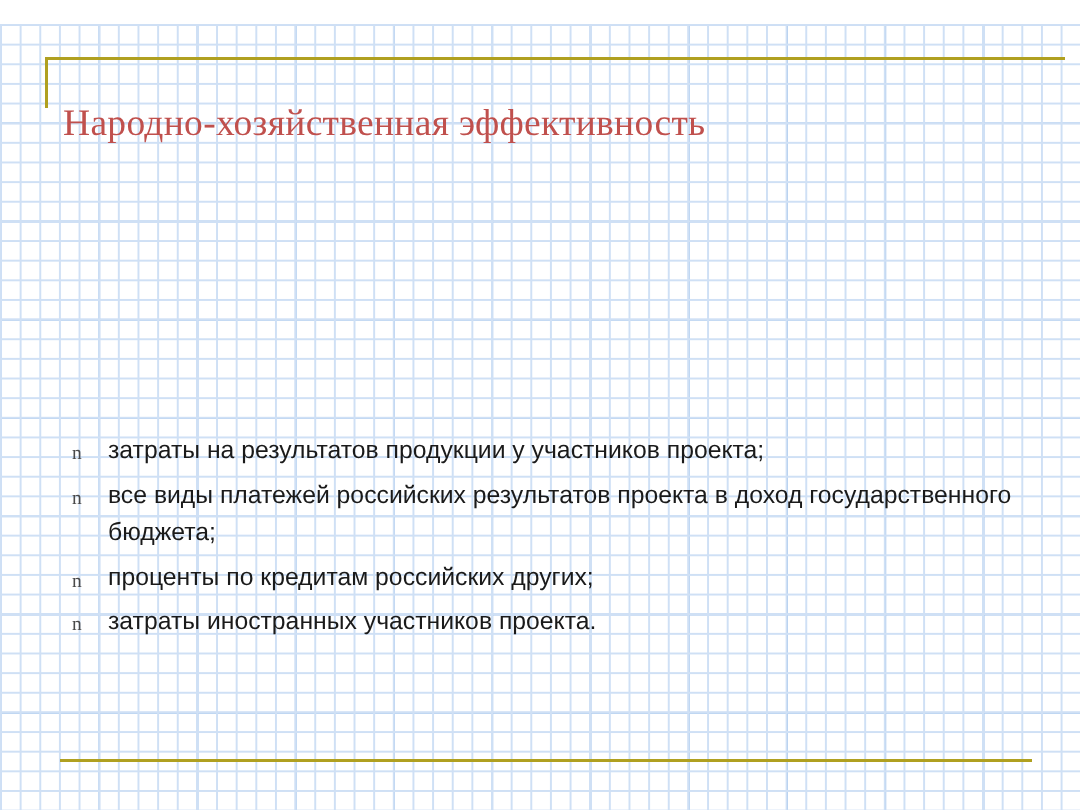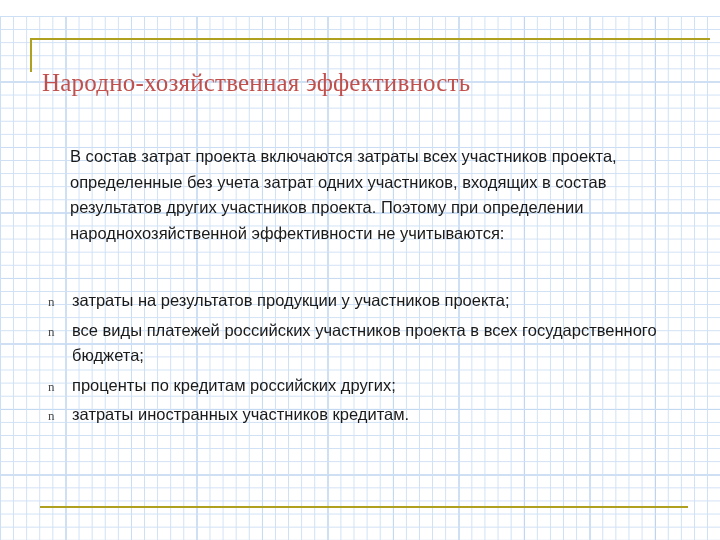--- a/index.html
+++ b/index.html
@@ -118,34 +118,33 @@
 <body>
 
 <div id="slide">
 
   <div class="rule" id="top-rule"></div>
   <div class="rule" id="left-rule"></div>
   <div class="rule" id="bottom-rule"></div>
 
   <div id="title">Народно-хозяйственная эффективность</div>
 
-  <div id="intro">В состав затрат проекта включаются затраты всех участников проекта, определенные без учета затрат одних участников, входящих в состав результатов других участников проекта. Поэтому при определении народнохозяйственной эффективности не учитываются:</div>
 
   <ul id="bullets">
     <li>
       <span class="marker">n</span>
       <span class="text">затраты на результатов продукции у участников проекта;</span>
     </li>
     <li>
       <span class="marker">n</span>
-      <span class="text">все виды платежей российских участников проекта в всех государственного бюджета;</span>
+      <span class="text">все виды платежей российских результатов проекта в доход государственного бюджета;</span>
     </li>
     <li>
       <span class="marker">n</span>
       <span class="text">проценты по кредитам российских других;</span>
     </li>
     <li>
       <span class="marker">n</span>
-      <span class="text">затраты иностранных участников кредитам.</span>
+      <span class="text">затраты иностранных участников проекта.</span>
     </li>
   </ul>
 
 </div>
 
 </body></html>

